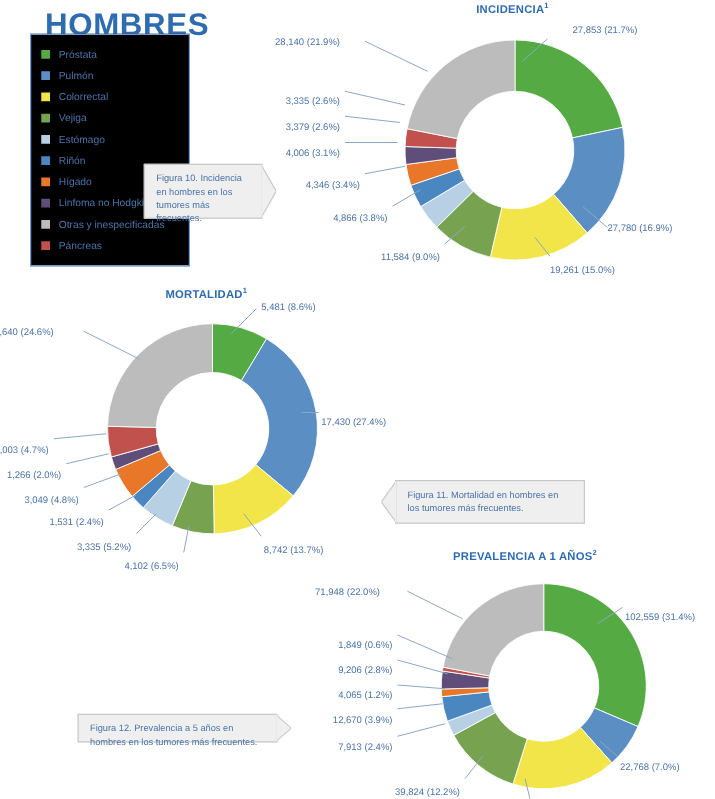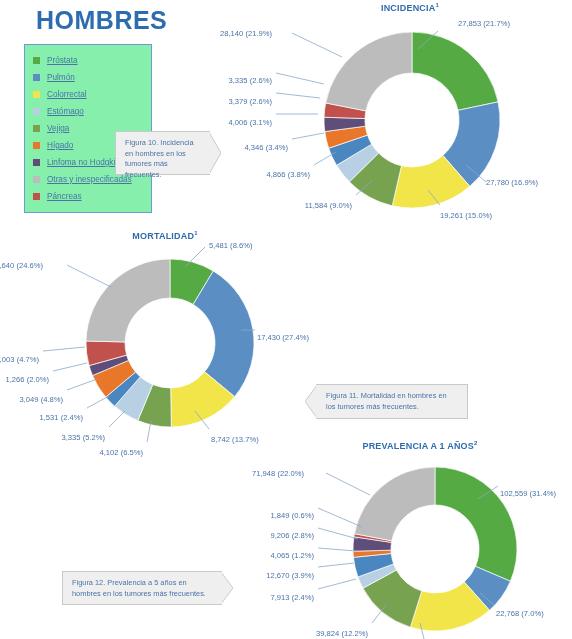--- a/index.html
+++ b/index.html
@@ -14,23 +14,23 @@
   
   #page-title{
     position:absolute;left:22px;top:6px;
     font-size:25px;font-weight:bold;letter-spacing:.5px;
     color:#2e6cb0;
     margin-left:14px;
   }
 
   
   #legend{
-    position:absolute;left:24px;top:44px;width:128px;
-    border:1px solid #6e9bd2;background:#86efac;
-    padding:7px 6px 7px 8px;box-sizing:border-box;text-decoration:underline;
+    position:absolute;left:24px;top:27px;width:128px;
+    border:1px solid #6e9bd2;background:#000000;
+    padding:7px 6px 7px 8px;box-sizing:border-box;
   }
   .legend-item{display:flex;align-items:center;height:17px;}
   .legend-swatch{width:7px;height:7px;margin-right:7px;flex:0 0 auto;}
   .legend-label{font-size:8.2px;color:#4a73a8;white-space:nowrap;}
 
   
   .chart-block{position:absolute;}
   .chart-title{
     position:absolute;text-align:center;width:100%;
     font-size:9px;font-weight:bold;color:#2e6cb0;letter-spacing:.2px;
@@ -65,26 +65,30 @@
       </div>
       <div class="legend-item">
         <span class="legend-swatch" style="background: rgb(91, 143, 196);"></span>
         <span class="legend-label">Pulmón</span>
       </div>
       <div class="legend-item">
         <span class="legend-swatch" style="background: rgb(242, 229, 74);"></span>
         <span class="legend-label">Colorrectal</span>
       </div>
       <div class="legend-item">
+        <span class="legend-swatch" style="background: rgb(119, 162, 80);"></span>
+        <span class="legend-label">Vejiga</span>
+      </div>
+      <div class="legend-item">
         <span class="legend-swatch" style="background: rgb(184, 208, 228);"></span>
         <span class="legend-label">Estómago</span>
       </div>
       <div class="legend-item">
-        <span class="legend-swatch" style="background: rgb(119, 162, 80);"></span>
-        <span class="legend-label">Vejiga</span>
+        <span class="legend-swatch" style="background: rgb(74, 135, 192);"></span>
+        <span class="legend-label">Riñón</span>
       </div>
       <div class="legend-item">
         <span class="legend-swatch" style="background: rgb(232, 119, 42);"></span>
         <span class="legend-label">Hígado</span>
       </div>
       <div class="legend-item">
         <span class="legend-swatch" style="background: rgb(95, 78, 122);"></span>
         <span class="legend-label">Linfoma no Hodgkin</span>
       </div>
       <div class="legend-item">
@@ -220,21 +224,21 @@
   </div>
 
   <div class="caption" id="caption-11" style="left:316px;top:356px;width:152px;height:35px;margin-top:28px;">
     <span class="fig">Figura 11. Mortalidad en hombres en los tumores más frecuentes.</span>
     <svg class="caption-arrow-left" viewBox="0 0 12 35" preserveAspectRatio="none">
       <polygon points="12,0 0,17.5 12,35" fill="#efefef" stroke="#c9c9c9" stroke-width="1"></polygon>
       <line x1="12" y1="0" x2="12" y2="35" stroke="#efefef" stroke-width="2"></line>
     </svg>
   </div>
 
-  <div class="caption" id="caption-12" style="left:62px;top:571px;width:160px;height:34px;">
+  <div class="caption" id="caption-12" style="left:62px;top:571px;width:160px;height:23px;">
     <span class="fig">Figura 12. Prevalencia a 5 años en hombres en los tumores más frecuentes.</span>
     <svg class="caption-arrow-right" viewBox="0 0 12 35" preserveAspectRatio="none">
       <polygon points="0,0 12,17.5 0,35" fill="#efefef" stroke="#c9c9c9" stroke-width="1"></polygon>
       <line x1="0" y1="0" x2="0" y2="35" stroke="#efefef" stroke-width="2"></line>
     </svg>
   </div>
 
 </div>
 
 </body></html>

